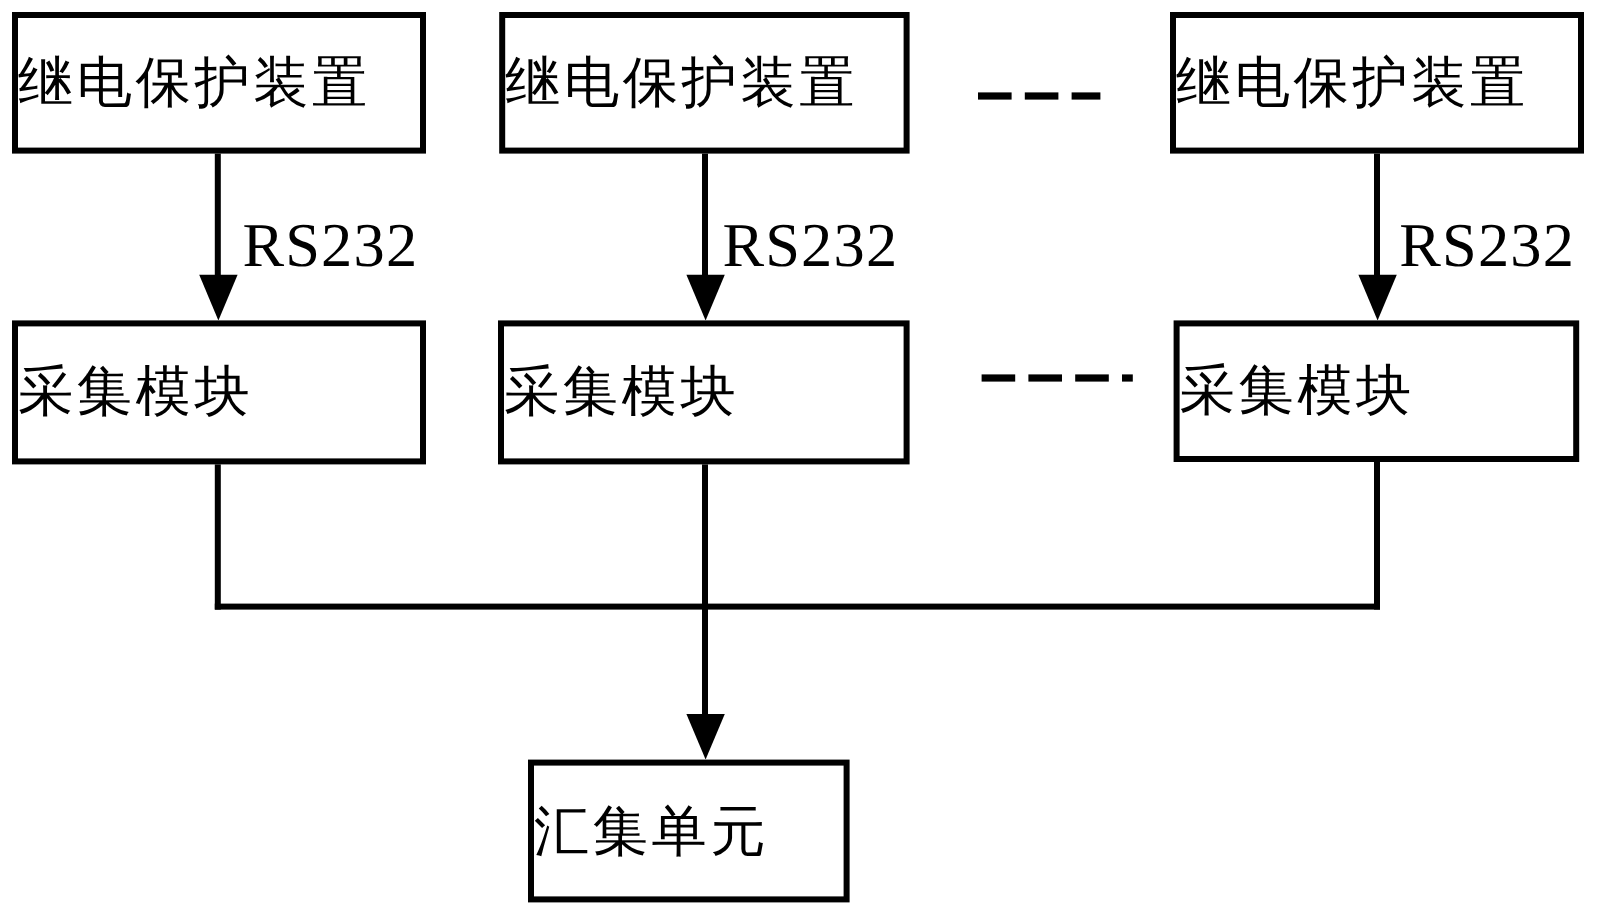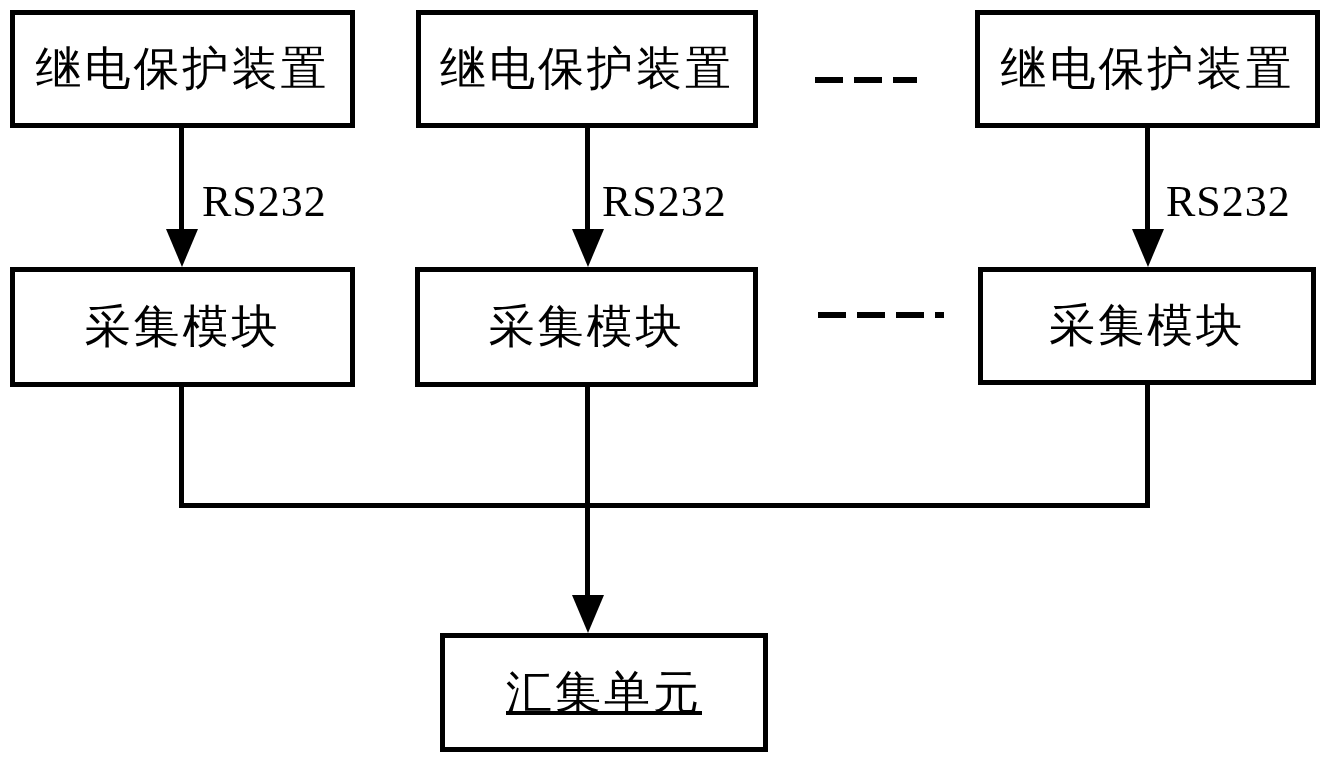--- a/index.html
+++ b/index.html
@@ -8,36 +8,36 @@
     width:1331px;height:762px;
     background:#ffffff;
     font-family:"Liberation Serif","DejaVu Serif",serif;
     overflow:hidden;
   }
   .box{
     position:absolute;
     border:5px solid #000;
     background:#fff;
     box-sizing:border-box;
-    display:flex;align-items:center;justify-content:center;
+    display:flex;align-items:center;justify-content:flex-start;
     font-size:46px;color:#000;
     letter-spacing:3px;
     white-space:nowrap;
   }
   .vline{position:absolute;width:5px;background:#000;}
   .hline{position:absolute;height:5px;background:#000;}
   .arrowhead{
     position:absolute;width:0;height:0;
     border-left:16px solid transparent;
     border-right:16px solid transparent;
     border-top:38px solid #000;
   }
   .conn-label{
     position:absolute;
-    font-size:44px;color:#000;
+    font-size:52px;color:#000;
     letter-spacing:1px;
     white-space:nowrap;
   }
   .ellipsis{position:absolute;display:flex;align-items:center;}
   .dash{display:inline-block;height:6px;background:#000;margin-right:11px;}
   .dash:last-child{margin-right:0;}
   .w28{width:28px;} .w24{width:24px;} .w9{width:9px;}
 </style>
 </head>
 <body>
@@ -90,17 +90,17 @@
   </div>
 
   <div class="vline" style="left:179px;top:387px;height:121px;"></div>
   <div class="vline" style="left:1145px;top:385px;height:123px;"></div>
 
   <div class="hline" style="left:179px;top:503px;width:971px;"></div>
 
   <div class="vline" style="left:585px;top:387px;height:213px;"></div>
   <div class="arrowhead" style="left:572px;top:595px;"></div>
 
-  <div class="box" style="left:440px;top:633px;width:328px;height:119px;text-decoration:underline;">
+  <div class="box" style="left:440px;top:633px;width:268px;height:119px;">
     <span>汇集单元</span>
   </div>
 
 </div>
 
 </body></html>

